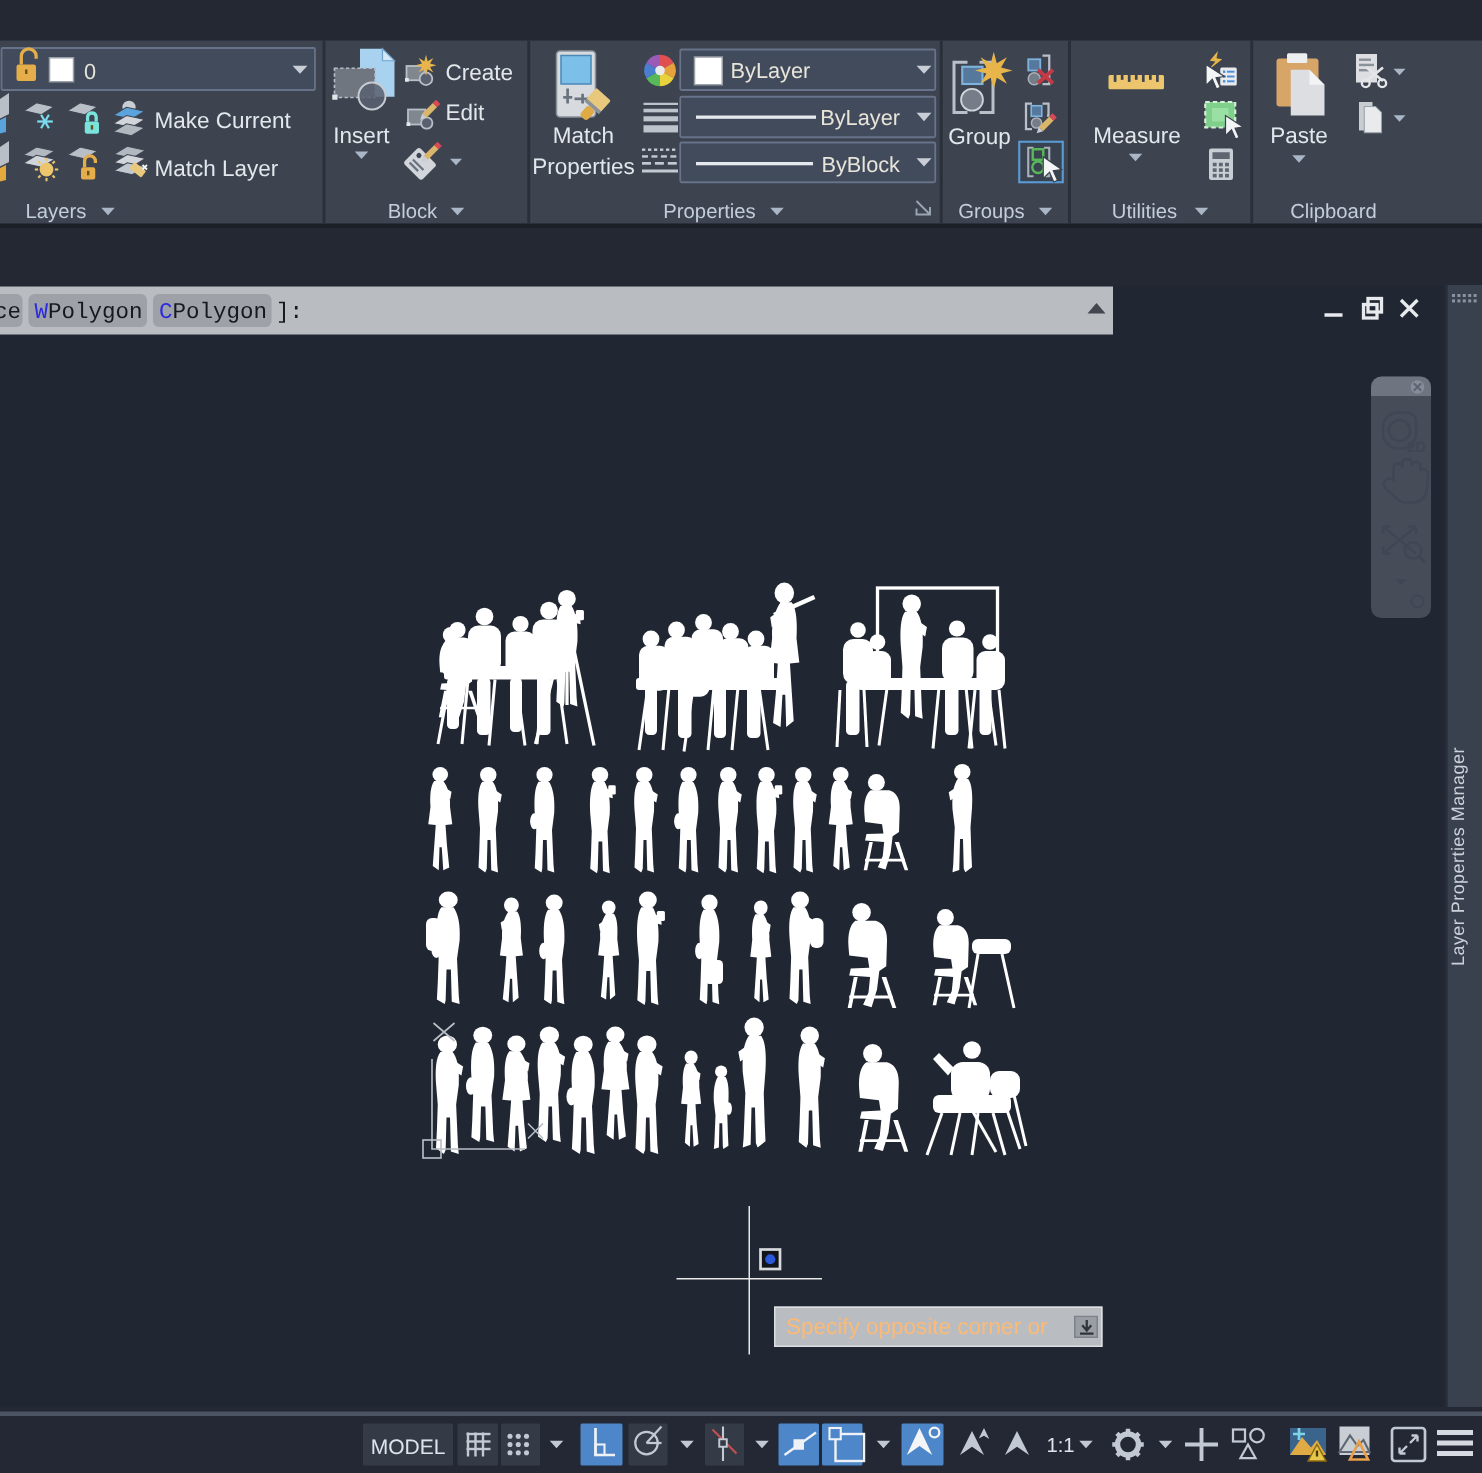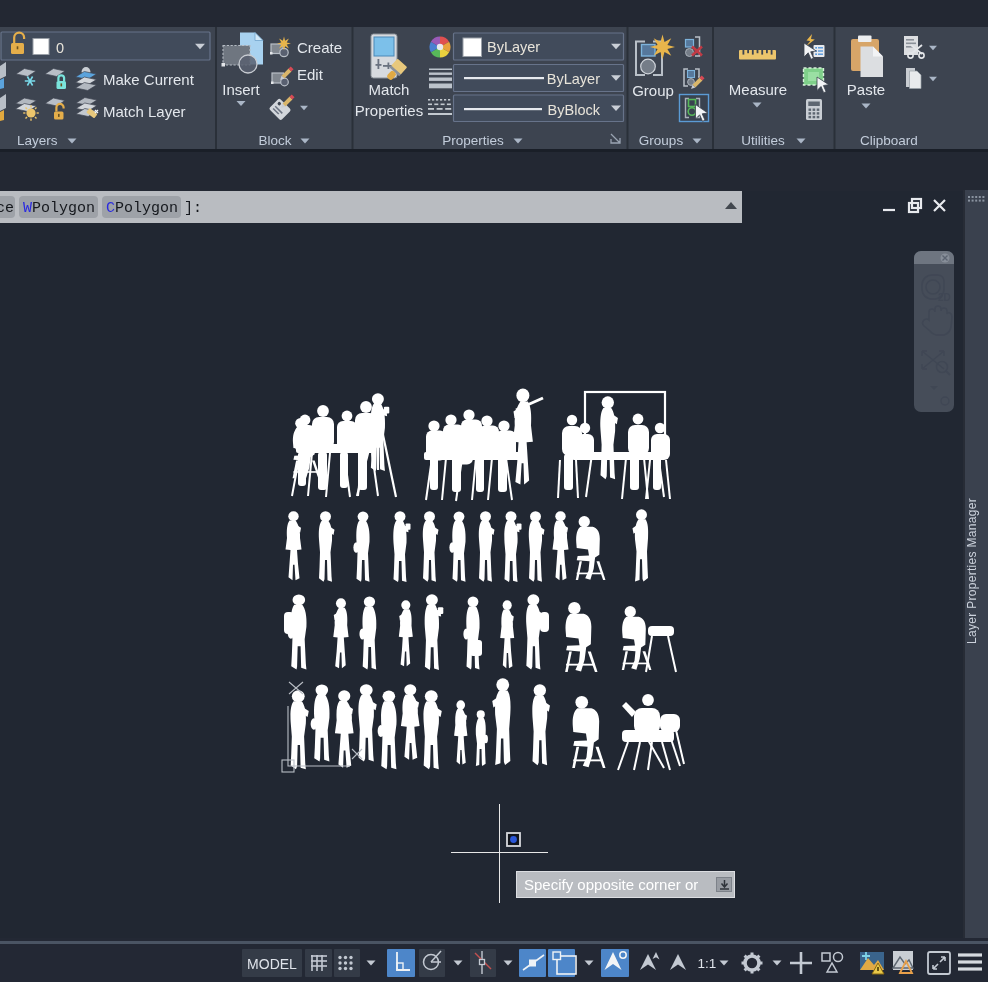--- a/index.html
+++ b/index.html
@@ -677,17 +677,17 @@
     </svg>
     <svg class="abs" style="left:440px;top:795px" width="310" height="115" viewBox="0 0 310 115">
       <g stroke="#e8e8e8" stroke-width="1">
         <line x1="59.5" y1="9" x2="59.5" y2="108"></line>
         <line x1="11" y1="57.5" x2="108" y2="57.5"></line>
       </g>
       <rect x="67" y="38" width="13" height="13" fill="#11141b" stroke="#d7d9dd" stroke-width="1.8"></rect>
       <circle cx="73.5" cy="44.5" r="3.4" fill="#2b57d8"></circle>
     </svg>
     <div class="abs" style="left:516px;top:871px;width:219px;height:27px;background:#b9bcc1;border:1px solid #dcdee2;box-sizing:border-box"></div>
-    <div class="abs" style="left:524px;top:876px;color:#ffffff;font-size:15px">Specify opposite corner or</div>
+    <div class="abs" style="left:524px;top:876px;color:#fdba74;font-size:15px">Specify opposite corner or</div>
     <svg class="abs" style="left:716px;top:877px" width="17" height="16" viewBox="0 0 17 16">
       <rect x="0.5" y="0.5" width="15" height="14" fill="#999da4" stroke="#7d828a"></rect>
       <path d="M8.5,3 v6 M5.5,6.5 l3,3.5 3,-3.5 M4,12 h9" stroke="#30343b" stroke-width="1.5" fill="none"></path>
     </svg>
   </div>
 </body></html>

